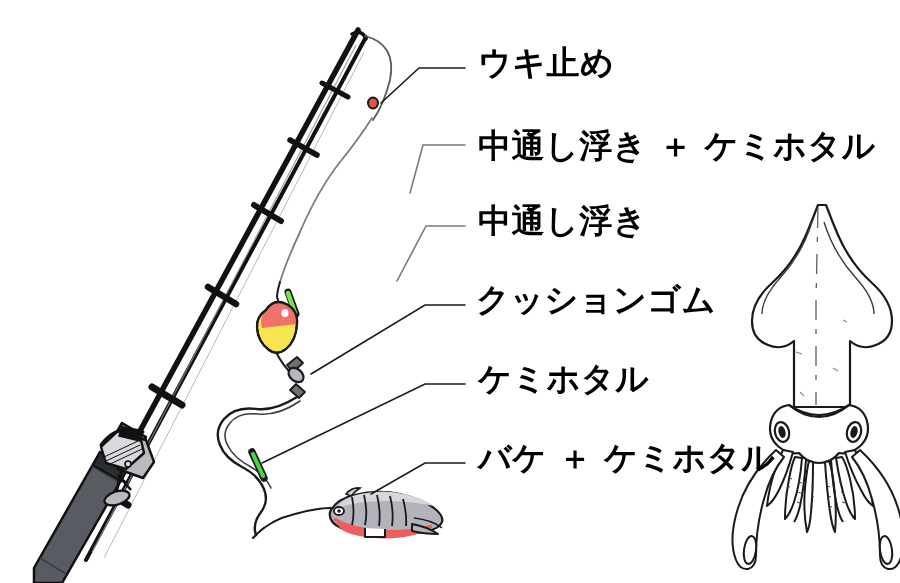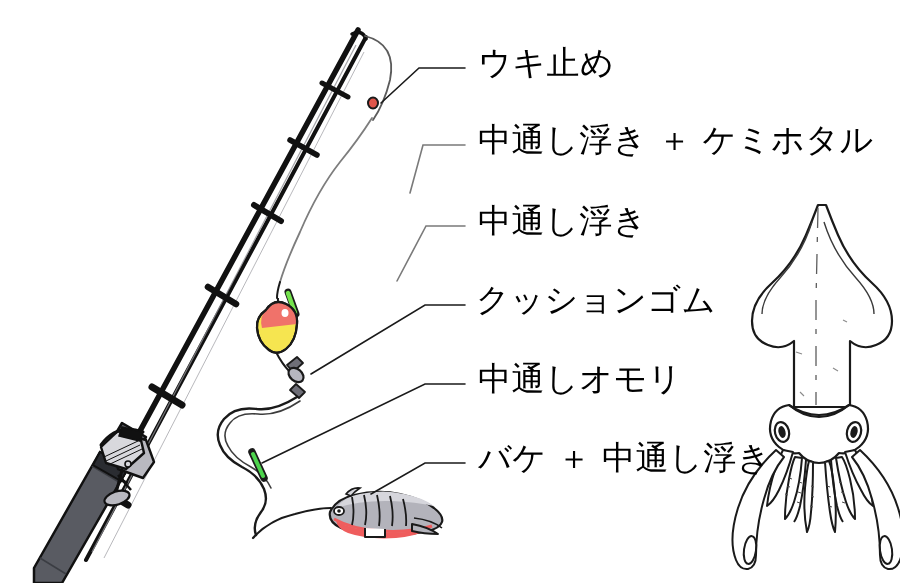--- a/index.html
+++ b/index.html
@@ -22,20 +22,21 @@
     height: 583px;
   }
   .label {
     position: absolute;
     white-space: nowrap;
     color: #000000;
     font-size: 33px;
     line-height: 1;
     letter-spacing: 0.5px;
     font-family: "DejaVu Sans", "Liberation Sans", sans-serif;
+    font-weight: bold;
   }
 </style>
 </head>
 <body>
 
 <div id="canvas">
 
   <svg id="art" viewBox="0 0 900 583">
 
     <g>
@@ -252,20 +253,20 @@
         <path d="M 397 281 L 426 226 L 465 226" stroke="#7a7a7a" stroke-width="1.6" fill="none"></path>
         <path d="M 311 374 L 425 305 L 465 305" stroke="#1a1a1a" stroke-width="1.6" fill="none"></path>
         <path d="M 262 463 L 425 384 L 465 384" stroke="#1a1a1a" stroke-width="1.6" fill="none"></path>
         <path d="M 371 494 L 425 463 L 465 463" stroke="#1a1a1a" stroke-width="1.6" fill="none"></path>
       </g>
 
   </svg>
 
   <div id="labels">
       <div class="label" style="left: 478px; top: 46px;">ウキ止め</div>
-      <div class="label" style="left: 478px; top: 123px;">中通し浮き ＋ ケミホタル</div>
+      <div class="label" style="left: 478px; top: 129px;">中通し浮き ＋ ケミホタル</div>
       <div class="label" style="left: 478px; top: 204px;">中通し浮き</div>
       <div class="label" style="left: 476px; top: 283px;">クッションゴム</div>
-      <div class="label" style="left: 478px; top: 362px;">中通しオモリ</div>
-      <div class="label" style="left: 478px; top: 441px;">バケ ＋ 中通し浮き</div>
+      <div class="label" style="left: 478px; top: 362px;">ケミホタル</div>
+      <div class="label" style="left: 478px; top: 441px;">バケ ＋ ケミホタル</div>
     </div>
 
 </div>
 
 </body></html>

